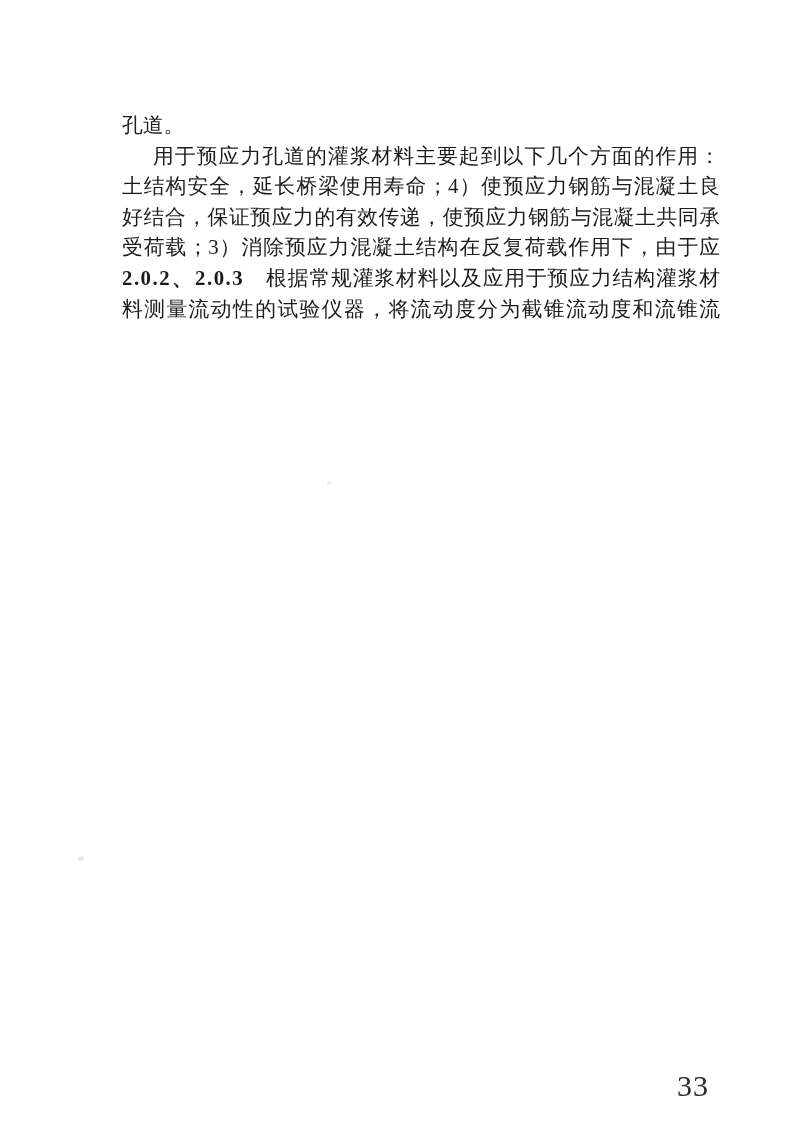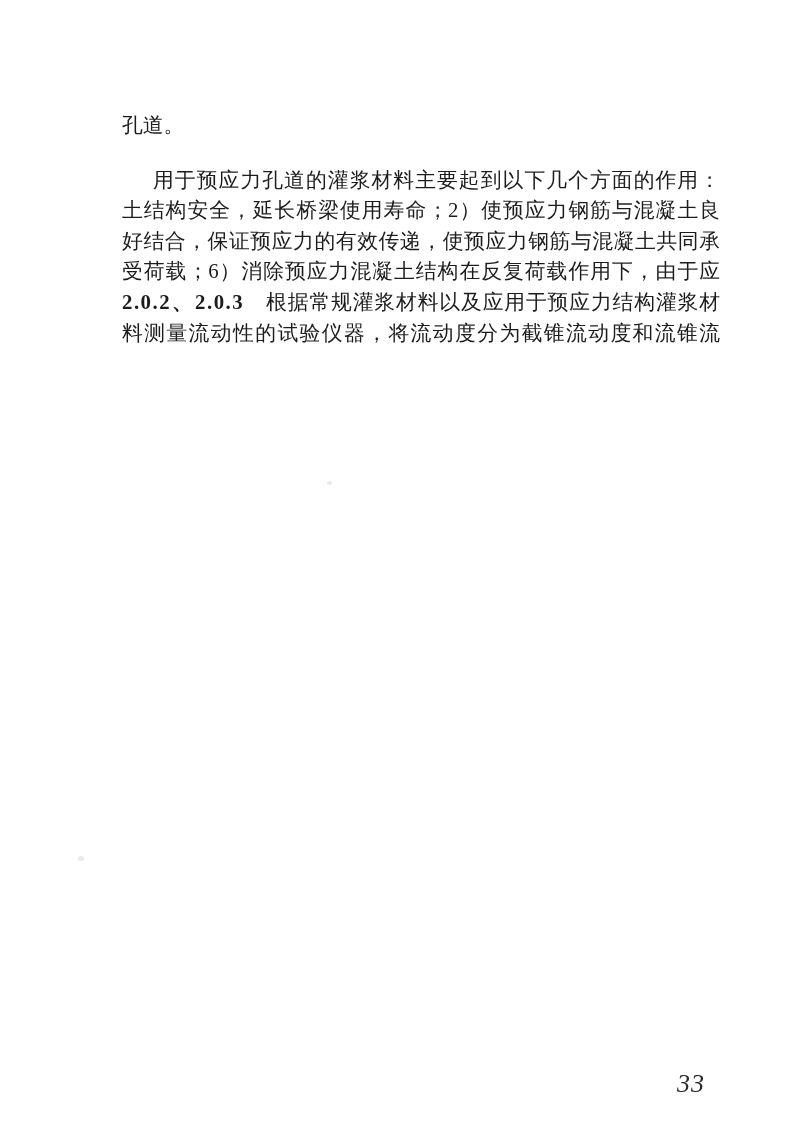--- a/index.html
+++ b/index.html
@@ -28,37 +28,35 @@
   .line {
     text-align: justify;
     text-align-last: justify;
     text-justify: inter-character;
   }
   .line.end {
     text-align-last: left;
   }
   .line.indent {
     text-indent: 31px;
-    margin-top: 24px;
   }
   .clause-label {
     font-weight: bold;
     letter-spacing: 1.5px;
     margin-top: 48px;
   }
   .clause-gap {
     display: inline-block;
     width: 21px;
   }
   .page-number {
     position: absolute;
     left: 677px;
     top: 1069px;
-    font-size: 26px;
-    font-style: italic;
+    font-size: 30px;
     color: #2b2b2b;
     letter-spacing: 1px;
     font-family: "Liberation Serif", "DejaVu Serif", serif;
   }
   .speck {
     position: absolute;
     border-radius: 50%;
     background: #e9e9e9;
   }
   .speck.s1 { left: 327px; top: 481px; width: 5px; height: 4px; }
@@ -69,25 +67,25 @@
 
 <div class="page">
 
   <div class="text-block">
 
     <div class="line end">孔道。</div>
 
     <div class="line indent">用于预应力孔道的灌浆材料主要起到以下几个方面的作用：</div>
 
 
-    <div class="line">土结构安全，延长桥梁使用寿命；2）使预应力钢筋与混凝土良</div>
+    <div class="line">土结构安全，延长桥梁使用寿命；4）使预应力钢筋与混凝土良</div>
 
     <div class="line">好结合，保证预应力的有效传递，使预应力钢筋与混凝土共同承</div>
 
-    <div class="line">受荷载；6）消除预应力混凝土结构在反复荷载作用下，由于应</div>
+    <div class="line">受荷载；3）消除预应力混凝土结构在反复荷载作用下，由于应</div>
 
 
     <div class="line"><span class="clause-label">2.0.2、2.0.3</span><span class="clause-gap"></span><span>根据常规灌浆材料以及应用于预应力结构灌浆材</span></div>
 
     <div class="line">料测量流动性的试验仪器，将流动度分为截锥流动度和流锥流</div>
 
 
   </div>
 
   <div class="speck s1"></div>

